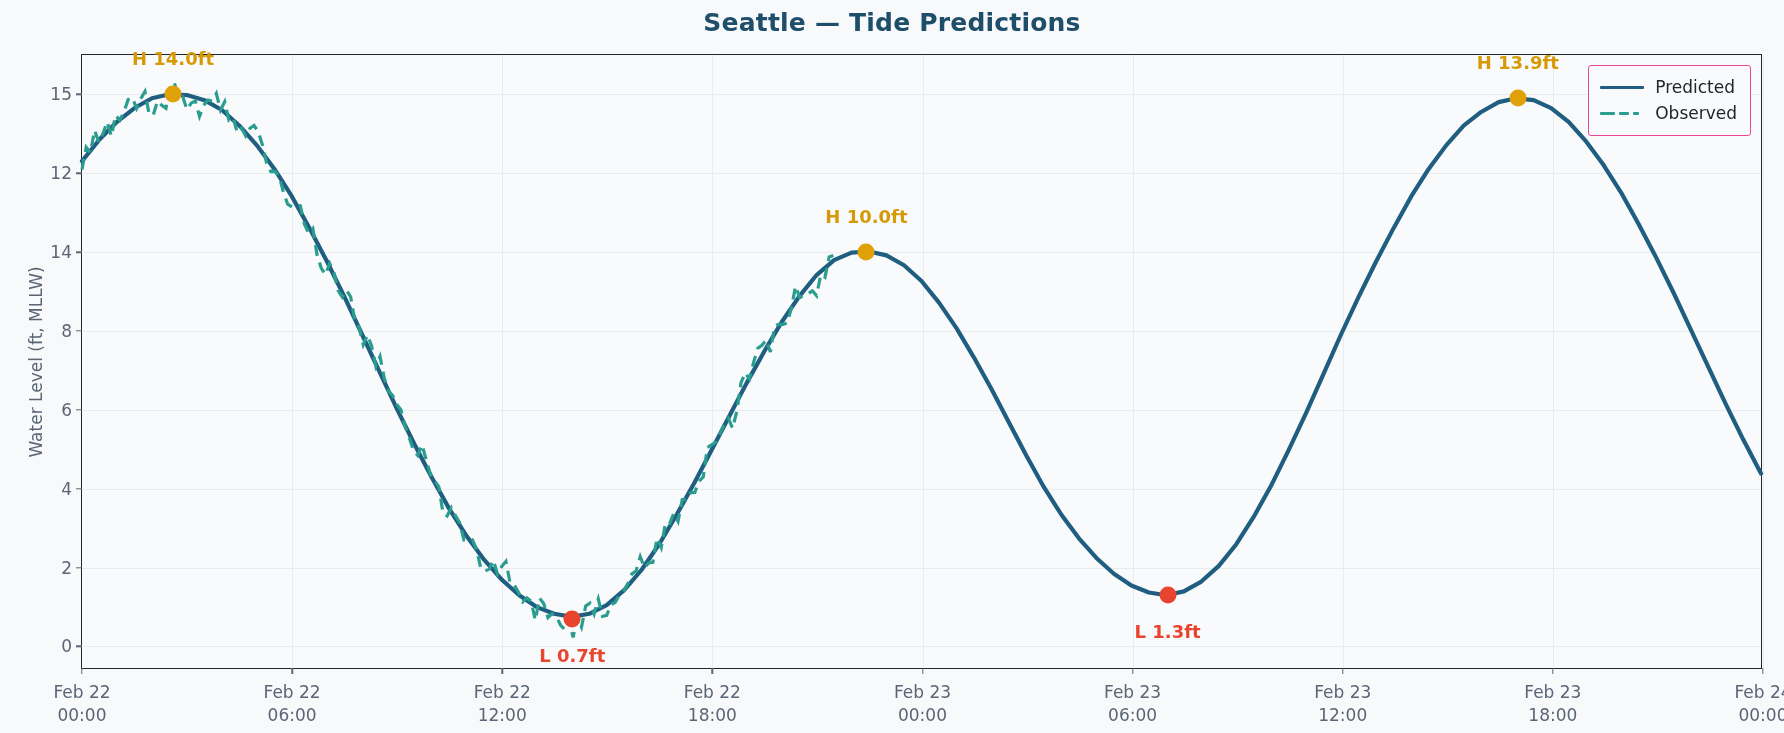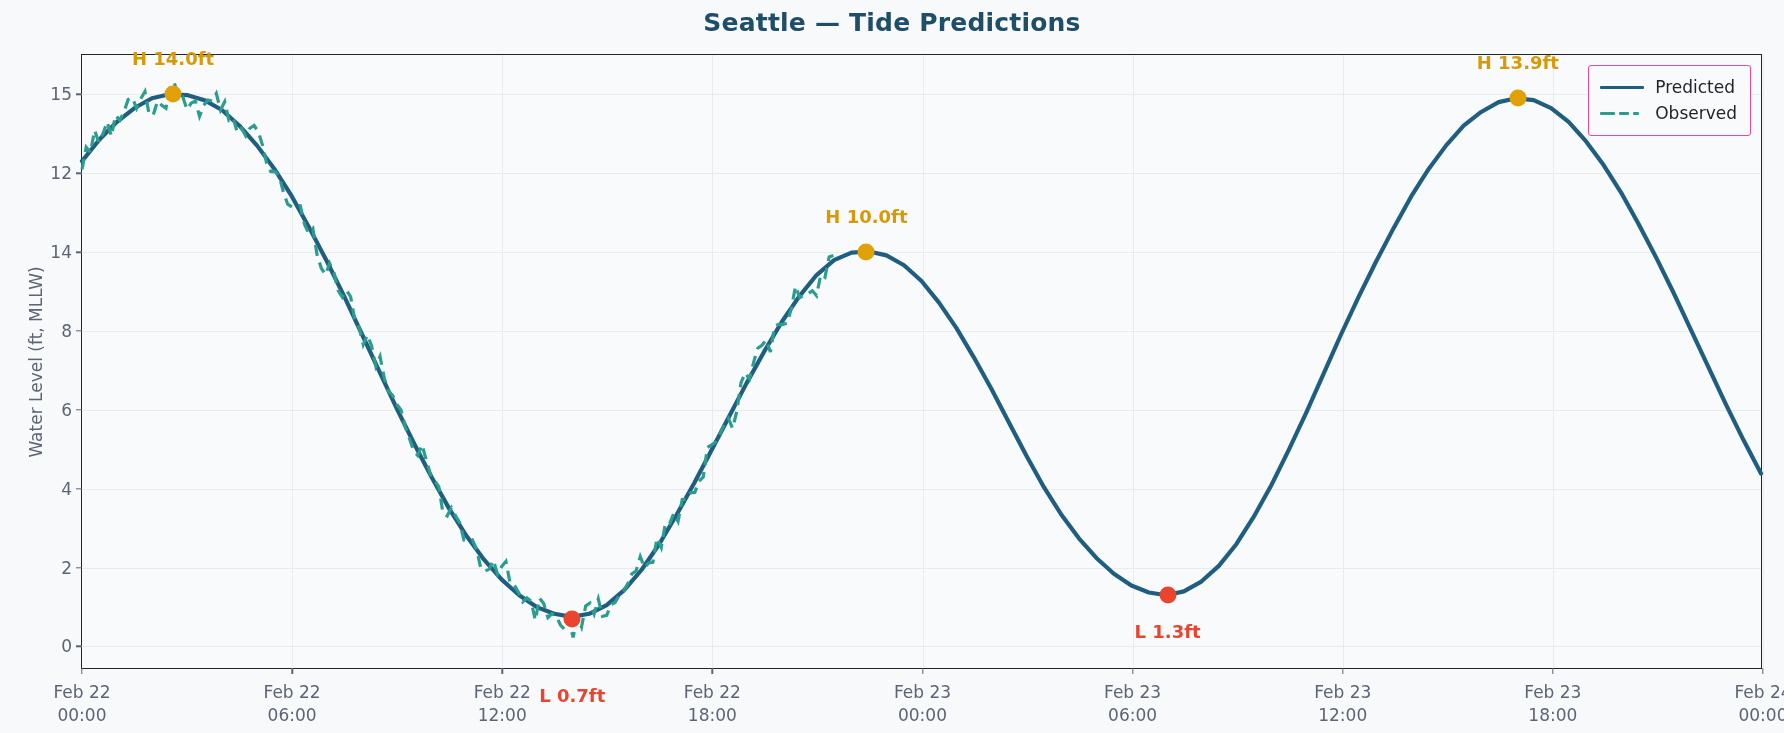--- a/index.html
+++ b/index.html
@@ -236,21 +236,21 @@
 
     <div id="markers">
         <div class="marker high" style="left: 91.0542px; top: 39.4231px;"></div>
         <div class="marker low" style="left: 490.292px; top: 563.75px;"></div>
         <div class="marker high" style="left: 784.467px; top: 197.115px;"></div>
         <div class="marker low" style="left: 1085.65px; top: 540.096px;"></div>
         <div class="marker high" style="left: 1435.85px; top: 43.3654px;"></div>
       </div>
     <div id="annots">
         <div class="annot high" style="left: 91.0542px; top: -6.57692px;">H 14.0ft</div>
-        <div class="annot low" style="left: 490.292px; top: 589.75px; margin-top: 40px;">L 0.7ft</div>
+        <div class="annot low" style="left: 490.292px; top: 589.75px;">L 0.7ft</div>
         <div class="annot high" style="left: 784.467px; top: 151.115px;">H 10.0ft</div>
         <div class="annot low" style="left: 1085.65px; top: 566.096px; text-align: center;">L 1.3ft</div>
         <div class="annot high" style="left: 1435.85px; top: -2.63462px;">H 13.9ft</div>
       </div>
 
     <div id="legend">
         <div class="legend-row">
           <div class="legend-swatch">
             <div class="seg" style="left: 0px; width: 44px; background: rgb(31, 94, 128);"></div>
           </div>

